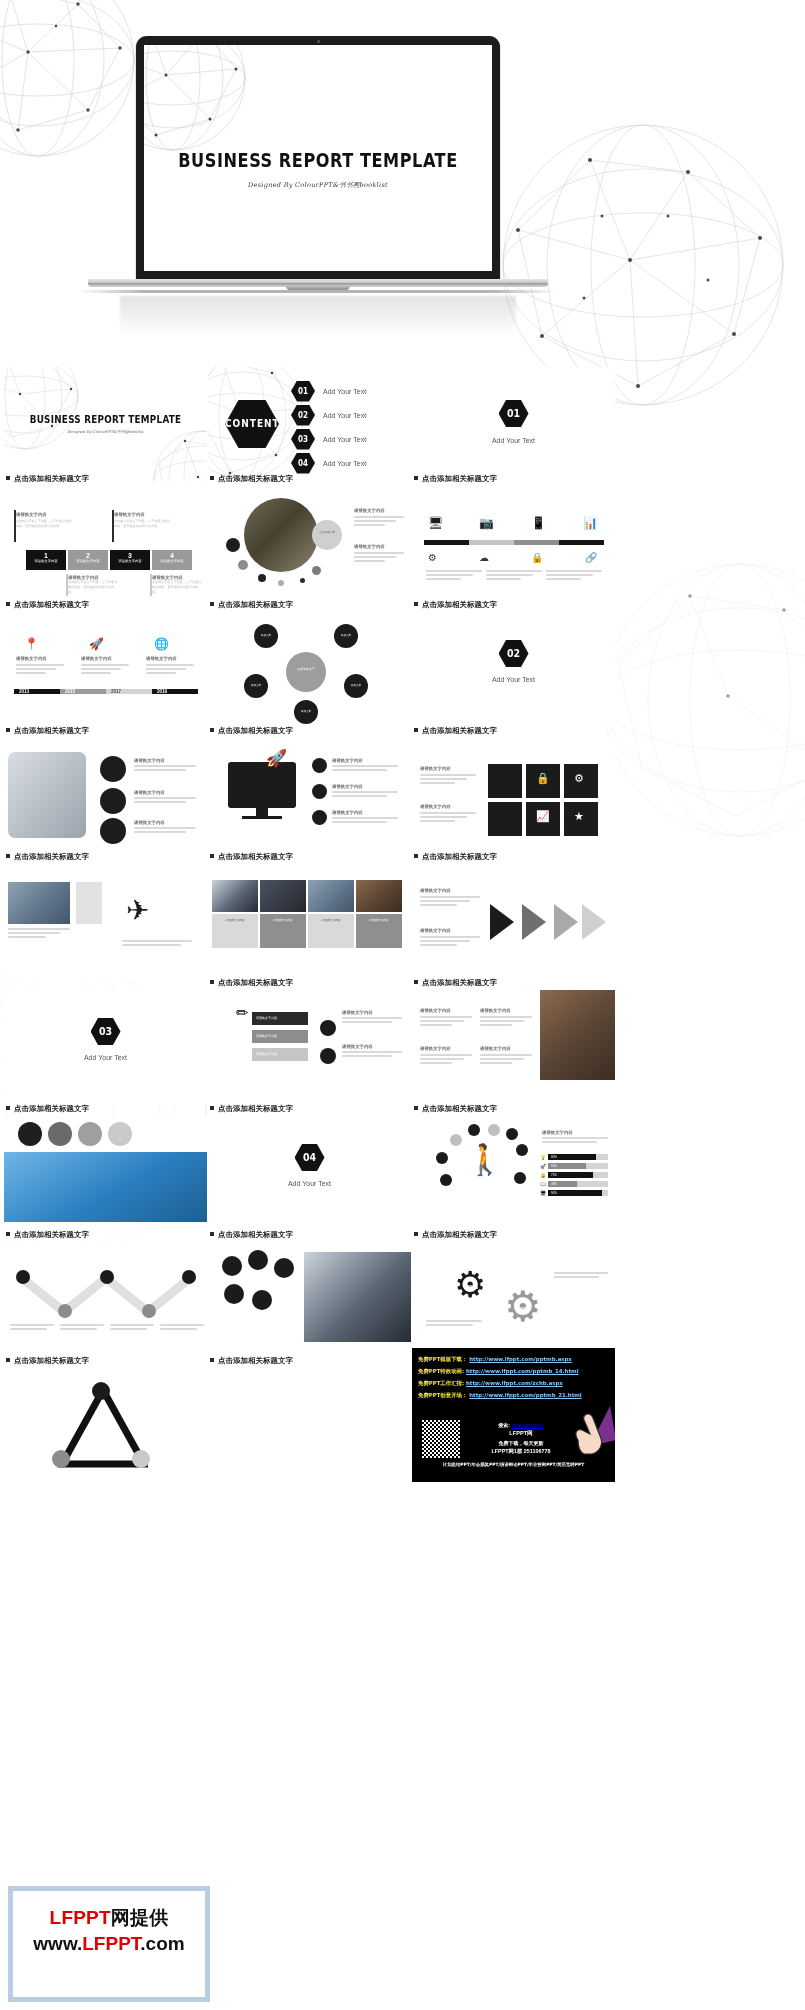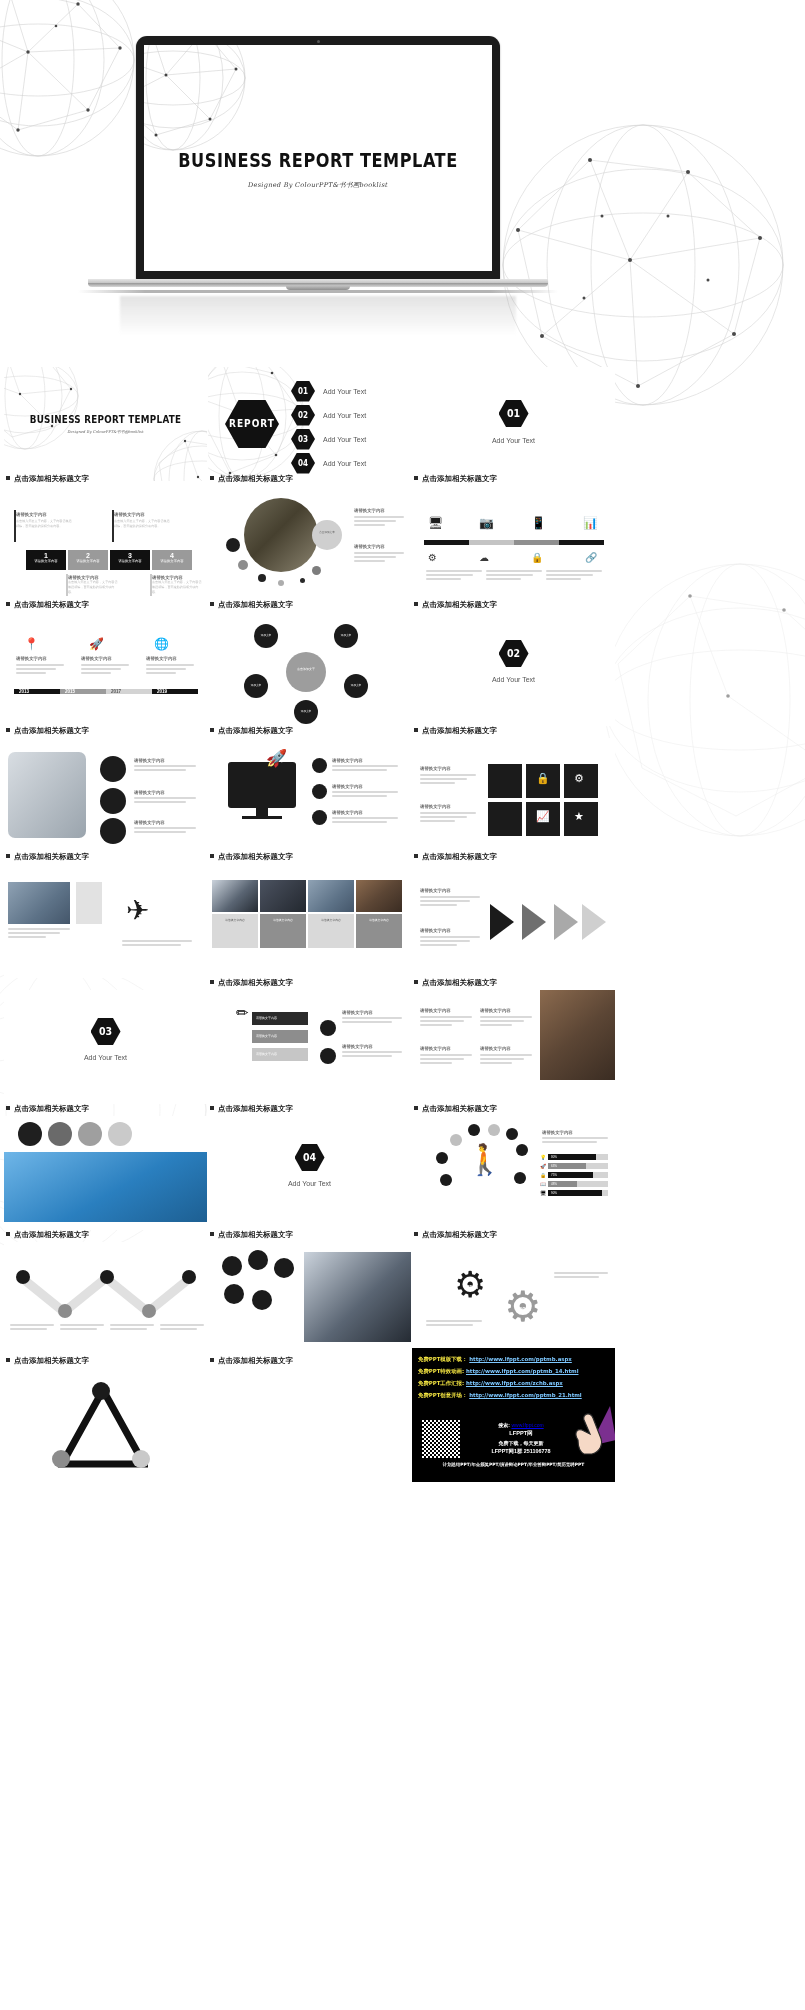--- a/index.html
+++ b/index.html
@@ -292,21 +292,21 @@
             <circle cx="20" cy="10" r="1.3"></circle>
             <circle cx="70" cy="22" r="1.3"></circle>
             <circle cx="38" cy="62" r="1.3"></circle>
             <circle cx="74" cy="104" r="1.3"></circle>
             <circle cx="28" cy="122" r="1.3"></circle>
             <circle cx="96" cy="58" r="1.3"></circle>
           </g>
         </svg>
     </div>
     <div style="position:absolute; left:17px; top:33px;">
-      <span class="hex hexbig">REPORT</span>
+      <span class="hex hexbig">CONTENT</span>
     </div>
     <div style="position:absolute; left:83px; top:14px; width:115px;">
       <div style="display:flex;align-items:center;height:20px;margin-bottom:4px;">
         <span class="hex hexnum">01</span>
         <span class="addtxt" style="margin-left:8px;">Add Your Text</span>
       </div>
       <div style="display:flex;align-items:center;height:20px;margin-bottom:4px;">
         <span class="hex hexnum">02</span>
         <span class="addtxt" style="margin-left:8px;">Add Your Text</span>
       </div>
@@ -855,20 +855,28 @@
     <div class="lfppt-white zh" style="position:absolute;left:0;right:0;top:114px;text-align:center;font-size:4.4px;font-weight:bold;">计划总结PPT/年会颁奖PPT/演讲辩论PPT/毕业答辩PPT/简历竞聘PPT</div>
 
     <svg style="position:absolute;left:148px;top:52px;" width="56" height="56" viewBox="0 0 56 56">
       <polygon points="50,6 56,40 30,46" fill="#7b2f8f"></polygon>
       <path d="M18 40 C14 34 16 28 22 30 L30 34 L24 20 C22 14 30 11 33 18 L40 36 C44 44 40 52 32 54 L24 54 C20 52 18 46 18 40 Z" fill="#f6d9c6" stroke="#2b2b2b" stroke-width="1.2"></path>
     </svg>
   </div>
 
   <div class="cap" style="left:210px; top:1356px;"><span class="bullet"></span><span>点击添加相关标题文字</span></div>
 
+  <div class="wm">
+    <div class="wm-l1">
+      <span class="red">LFPPT</span><span class="blk">网提供</span>
+    </div>
+    <div class="wm-l2">
+      <span class="blk">www.</span><span class="red">LFPPT</span><span class="blk">.com</span>
+    </div>
+  </div>
 
   <div class="globe" style="left:-90px; top:960px; width:300px; height:300px; opacity:.45; z-index:-1;">
     <svg width="300" height="300" viewBox="0 0 300 300">
         <g fill="none" stroke="#d2d2d2" stroke-width=".5">
       <circle cx="150" cy="150" r="146"></circle>
           <ellipse cx="150" cy="150" rx="146" ry="54"></ellipse>
           <ellipse cx="150" cy="150" rx="146" ry="100"></ellipse>
       <ellipse cx="150" cy="150" rx="54" ry="146"></ellipse>
           <ellipse cx="150" cy="150" rx="100" ry="146"></ellipse>
       <path d="M18 112 L96 40 L198 54 L272 122 L244 222 L146 276 L46 224 Z"></path>

